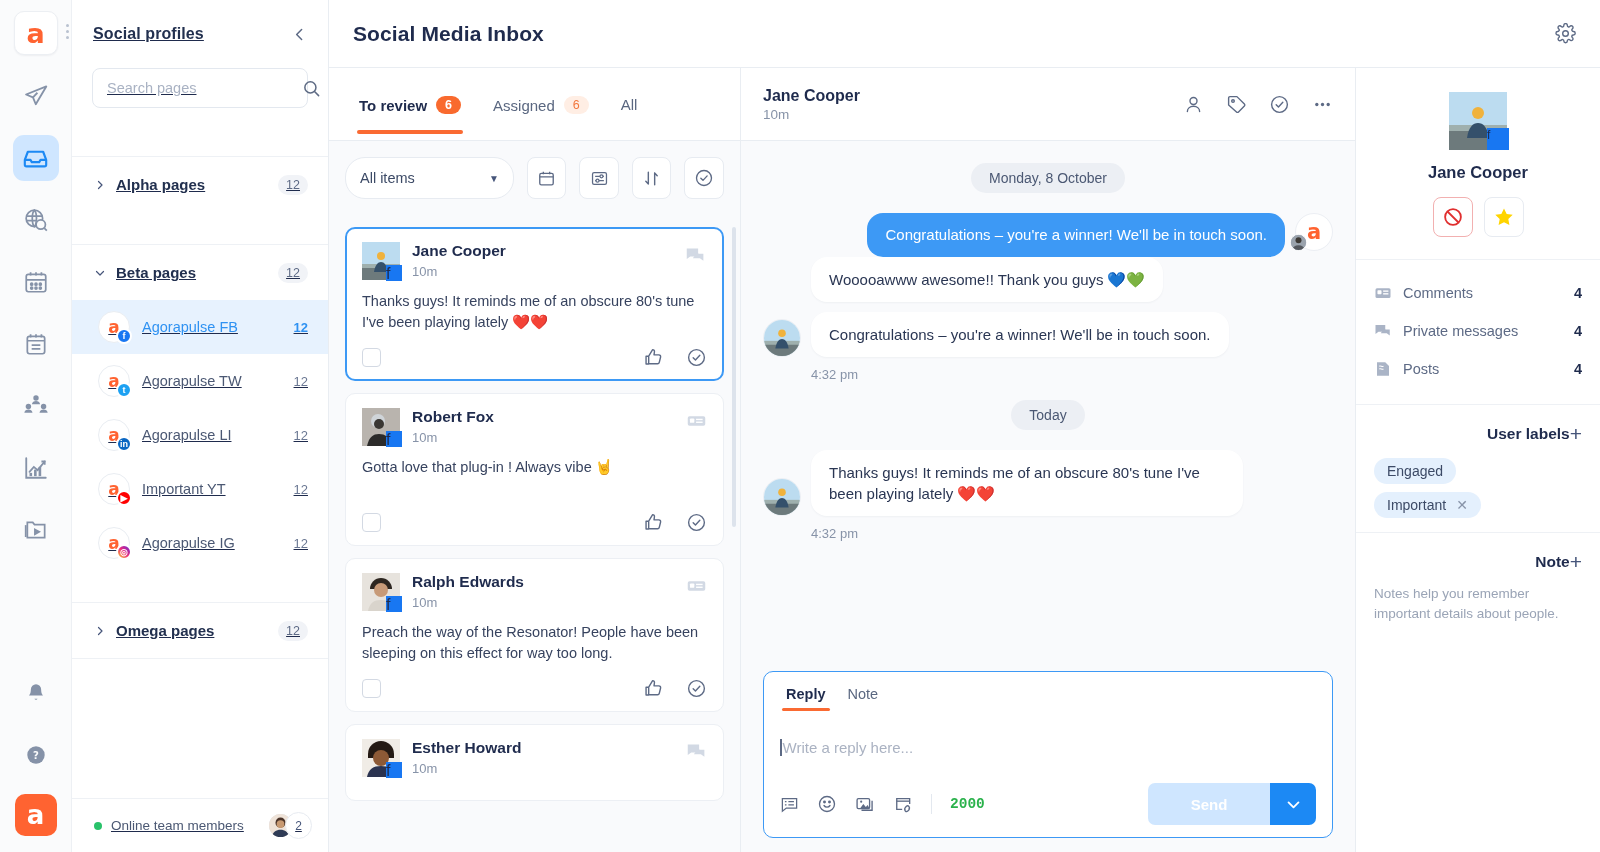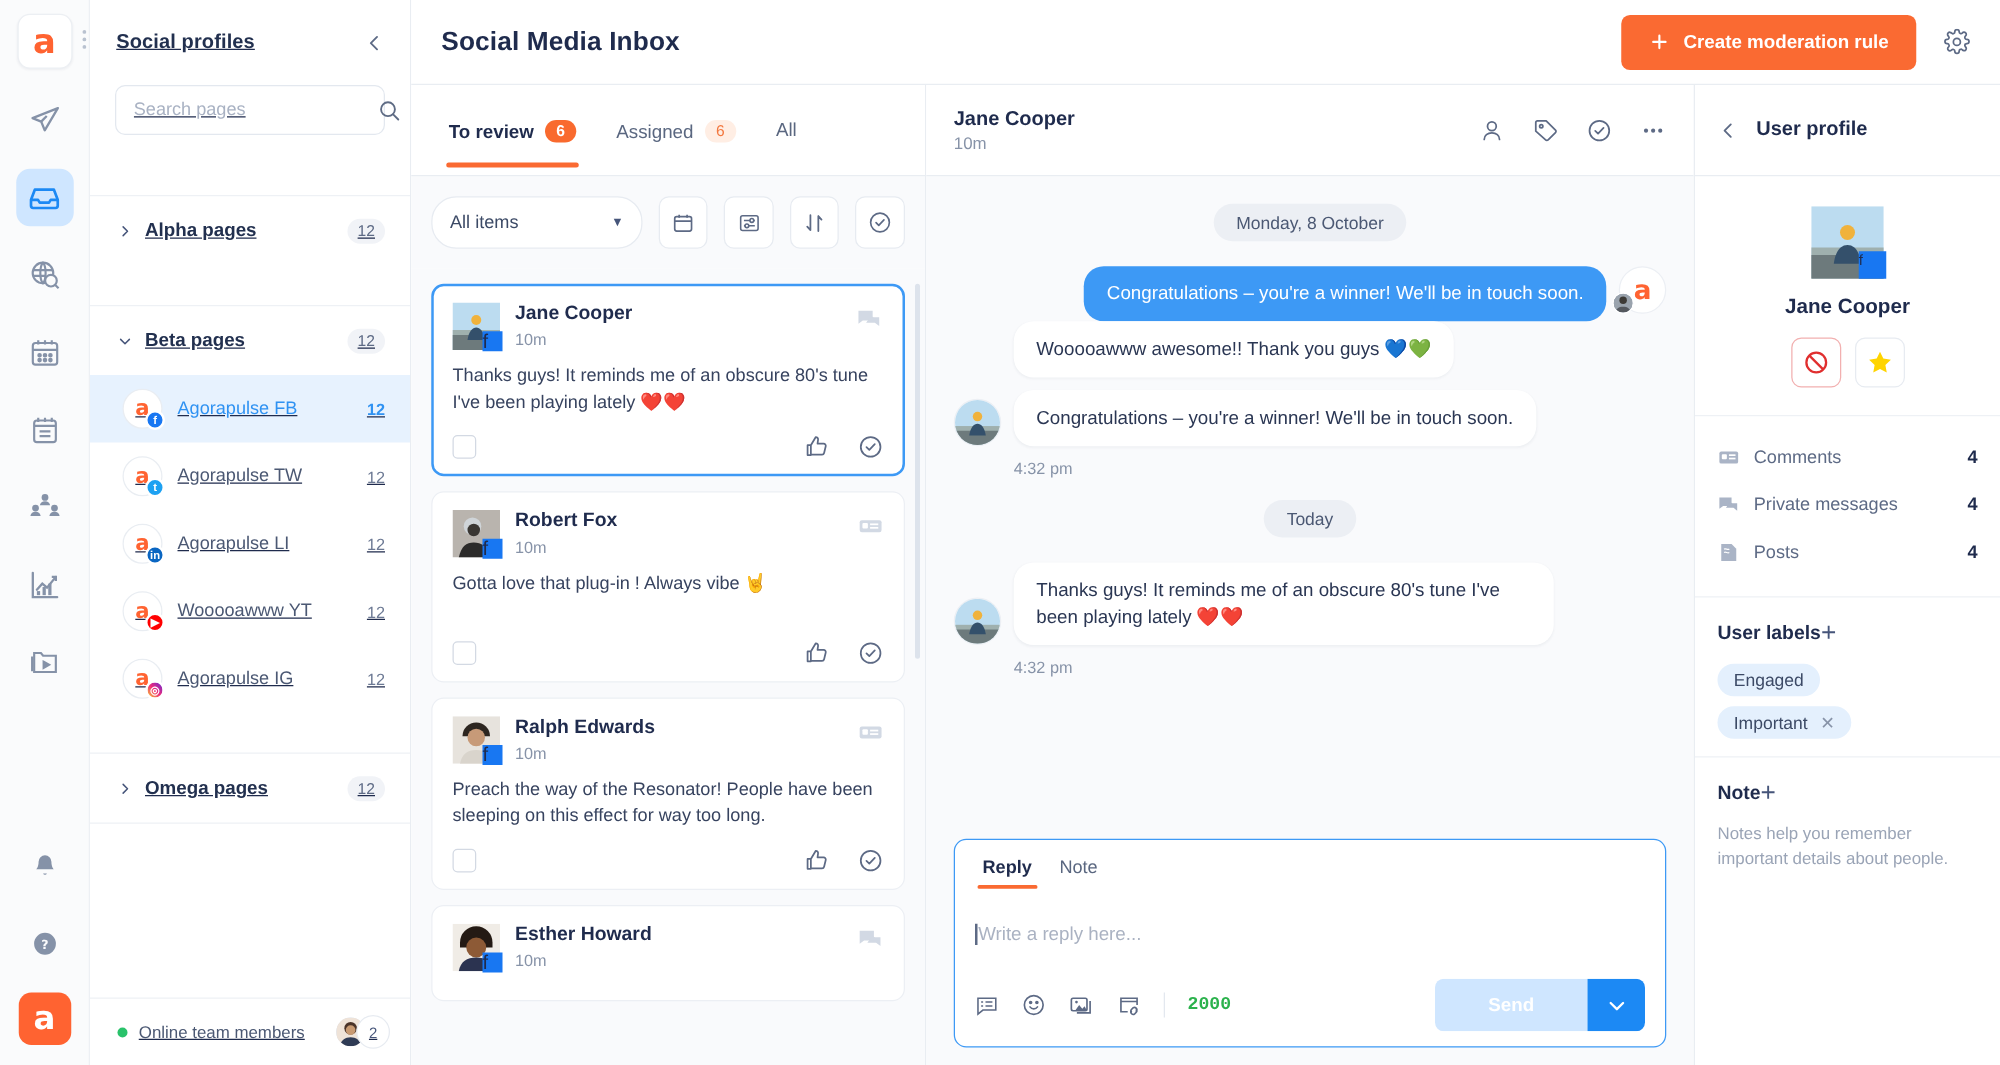--- a/index.html
+++ b/index.html
@@ -331,21 +331,21 @@
   .up-btn.block { border: 1px solid #f2b0b0; }
   .up-btn.star { border: 1px solid #e7ebf1; }
 
   .up-stats { padding: 14px 18px 16px 18px; border-bottom: 1px solid #eef1f5; }
   .stat-row { display: flex; align-items: center; gap: 11px; height: 38px; }
   .stat-row .sico { color: #aab4c6; display: flex; width: 18px; }
   .stat-row .slab { flex: 1; font-size: 14.5px; color: #5d6a85; }
   .stat-row .sval { font-size: 14.5px; font-weight: 700; color: #1f2b4d; }
 
   .up-sec { padding: 18px 18px 14px 18px; border-bottom: 1px solid #eef1f5; }
-  .up-sec-head { display: flex; align-items: center; justify-content: flex-start; }
+  .up-sec-head { display: flex; align-items: center; justify-content: flex-end; }
   .up-sec-title { font-size: 15.5px; font-weight: 700; color: #1f2b4d; }
   .plus { color: #46557a; font-size: 21px; line-height: 1; cursor: pointer; font-weight: 300;}
   .labels { display: flex; flex-direction: column; align-items: flex-start; gap: 8px; margin-top: 14px; }
   .label-chip {
     background: #e4f0fd; color: #3c4a66; border-radius: 13px; font-size: 14px;
     padding: 5px 13px; display: flex; align-items: center; gap: 10px;
   }
   .label-chip .x { color: #8793a8; font-size: 14px; cursor: pointer; }
   .note-text { font-size: 13.5px; color: #9aa4b6; line-height: 1.5; margin-top: 12px; }
 
@@ -515,21 +515,21 @@
         <span class="net li">in</span>
       </span>
       <span class="p-label">Agorapulse LI</span>
       <span class="p-count">12</span>
     </div>
     <div class="page-row">
       <span class="avatar-net">
         <span class="ring">a</span>
         <span class="net yt">▶</span>
       </span>
-      <span class="p-label">Wooooawww YT</span>
+      <span class="p-label">Important YT</span>
       <span class="p-count">12</span>
     </div>
     <div class="page-row">
       <span class="avatar-net">
         <span class="ring">a</span>
         <span class="net ig">◎</span>
       </span>
       <span class="p-label">Agorapulse IG</span>
       <span class="p-count">12</span>
     </div>
@@ -561,26 +561,20 @@
         <span class="oa oa2">2</span>
       </span>
     </div>
   </div>
 
   <div class="main">
 
     <div class="topbar">
       <div class="page-title">Social Media Inbox</div>
       <div class="topbar-right">
-        <button class="btn-primary">
-          <svg width="17" height="17" viewBox="0 0 24 24" fill="none" stroke="currentColor" stroke-width="2.4" stroke-linecap="round">
-              <path d="M12 5v14M5 12h14"></path>
-            </svg>
-          <span>Create moderation rule</span>
-        </button>
         <span class="gear">
           <svg width="21" height="21" viewBox="0 0 24 24" fill="none" stroke="currentColor" stroke-width="1.6">
               <circle cx="12" cy="12" r="3.2"></circle>
               <path d="M19.4 14.6a1.6 1.6 0 0 0 .3 1.8l.1.1a2 2 0 1 1-2.8 2.8l-.1-.1a1.6 1.6 0 0 0-1.8-.3 1.6 1.6 0 0 0-1 1.5v.2a2 2 0 1 1-4 0v-.1a1.6 1.6 0 0 0-1-1.5 1.6 1.6 0 0 0-1.8.3l-.1.1a2 2 0 1 1-2.8-2.8l.1-.1a1.6 1.6 0 0 0 .3-1.8 1.6 1.6 0 0 0-1.5-1h-.2a2 2 0 0 1 0-4h.1a1.6 1.6 0 0 0 1.5-1 1.6 1.6 0 0 0-.3-1.8l-.1-.1a2 2 0 1 1 2.8-2.8l.1.1a1.6 1.6 0 0 0 1.8.3h.1a1.6 1.6 0 0 0 1-1.5v-.2a2 2 0 0 1 4 0v.1a1.6 1.6 0 0 0 1 1.5 1.6 1.6 0 0 0 1.8-.3l.1-.1a2 2 0 1 1 2.8 2.8l-.1.1a1.6 1.6 0 0 0-.3 1.8v.1a1.6 1.6 0 0 0 1.5 1h.2a2 2 0 0 1 0 4h-.1a1.6 1.6 0 0 0-1.5 1z"></path>
             </svg>
         </span>
       </div>
     </div>
 
     <div class="below">
@@ -949,28 +943,20 @@
                       <path d="M5 9l7 7 7-7"></path>
                     </svg>
                 </span>
               </div>
             </div>
           </div>
         </div>
       </div>
 
       <div class="userprofile">
-        <div class="up-head">
-          <span class="chev-left">
-            <svg width="17" height="17" viewBox="0 0 24 24" fill="none" stroke="currentColor" stroke-width="2.1" stroke-linecap="round" stroke-linejoin="round">
-                <path d="M15 5l-7 7 7 7"></path>
-              </svg>
-          </span>
-          <span class="up-title">User profile</span>
-        </div>
 
         <div class="up-top">
           <span class="up-av">
             <span class="img">
               <svg class="avimg" viewBox="0 0 58 58">
                   <rect width="58" height="58" fill="#bcdcf0"></rect>
                   <rect y="33" width="58" height="25" fill="#9fb0ae"></rect>
                   <path d="M0 39h58v19H0z" fill="#6d7a7c"></path>
                   <circle cx="29" cy="21" r="6" fill="#f0b23c"></circle>
                   <path d="M18 46c1.5-11 6-15 11-15s9.5 4 11 15z" fill="#34506b"></path>

